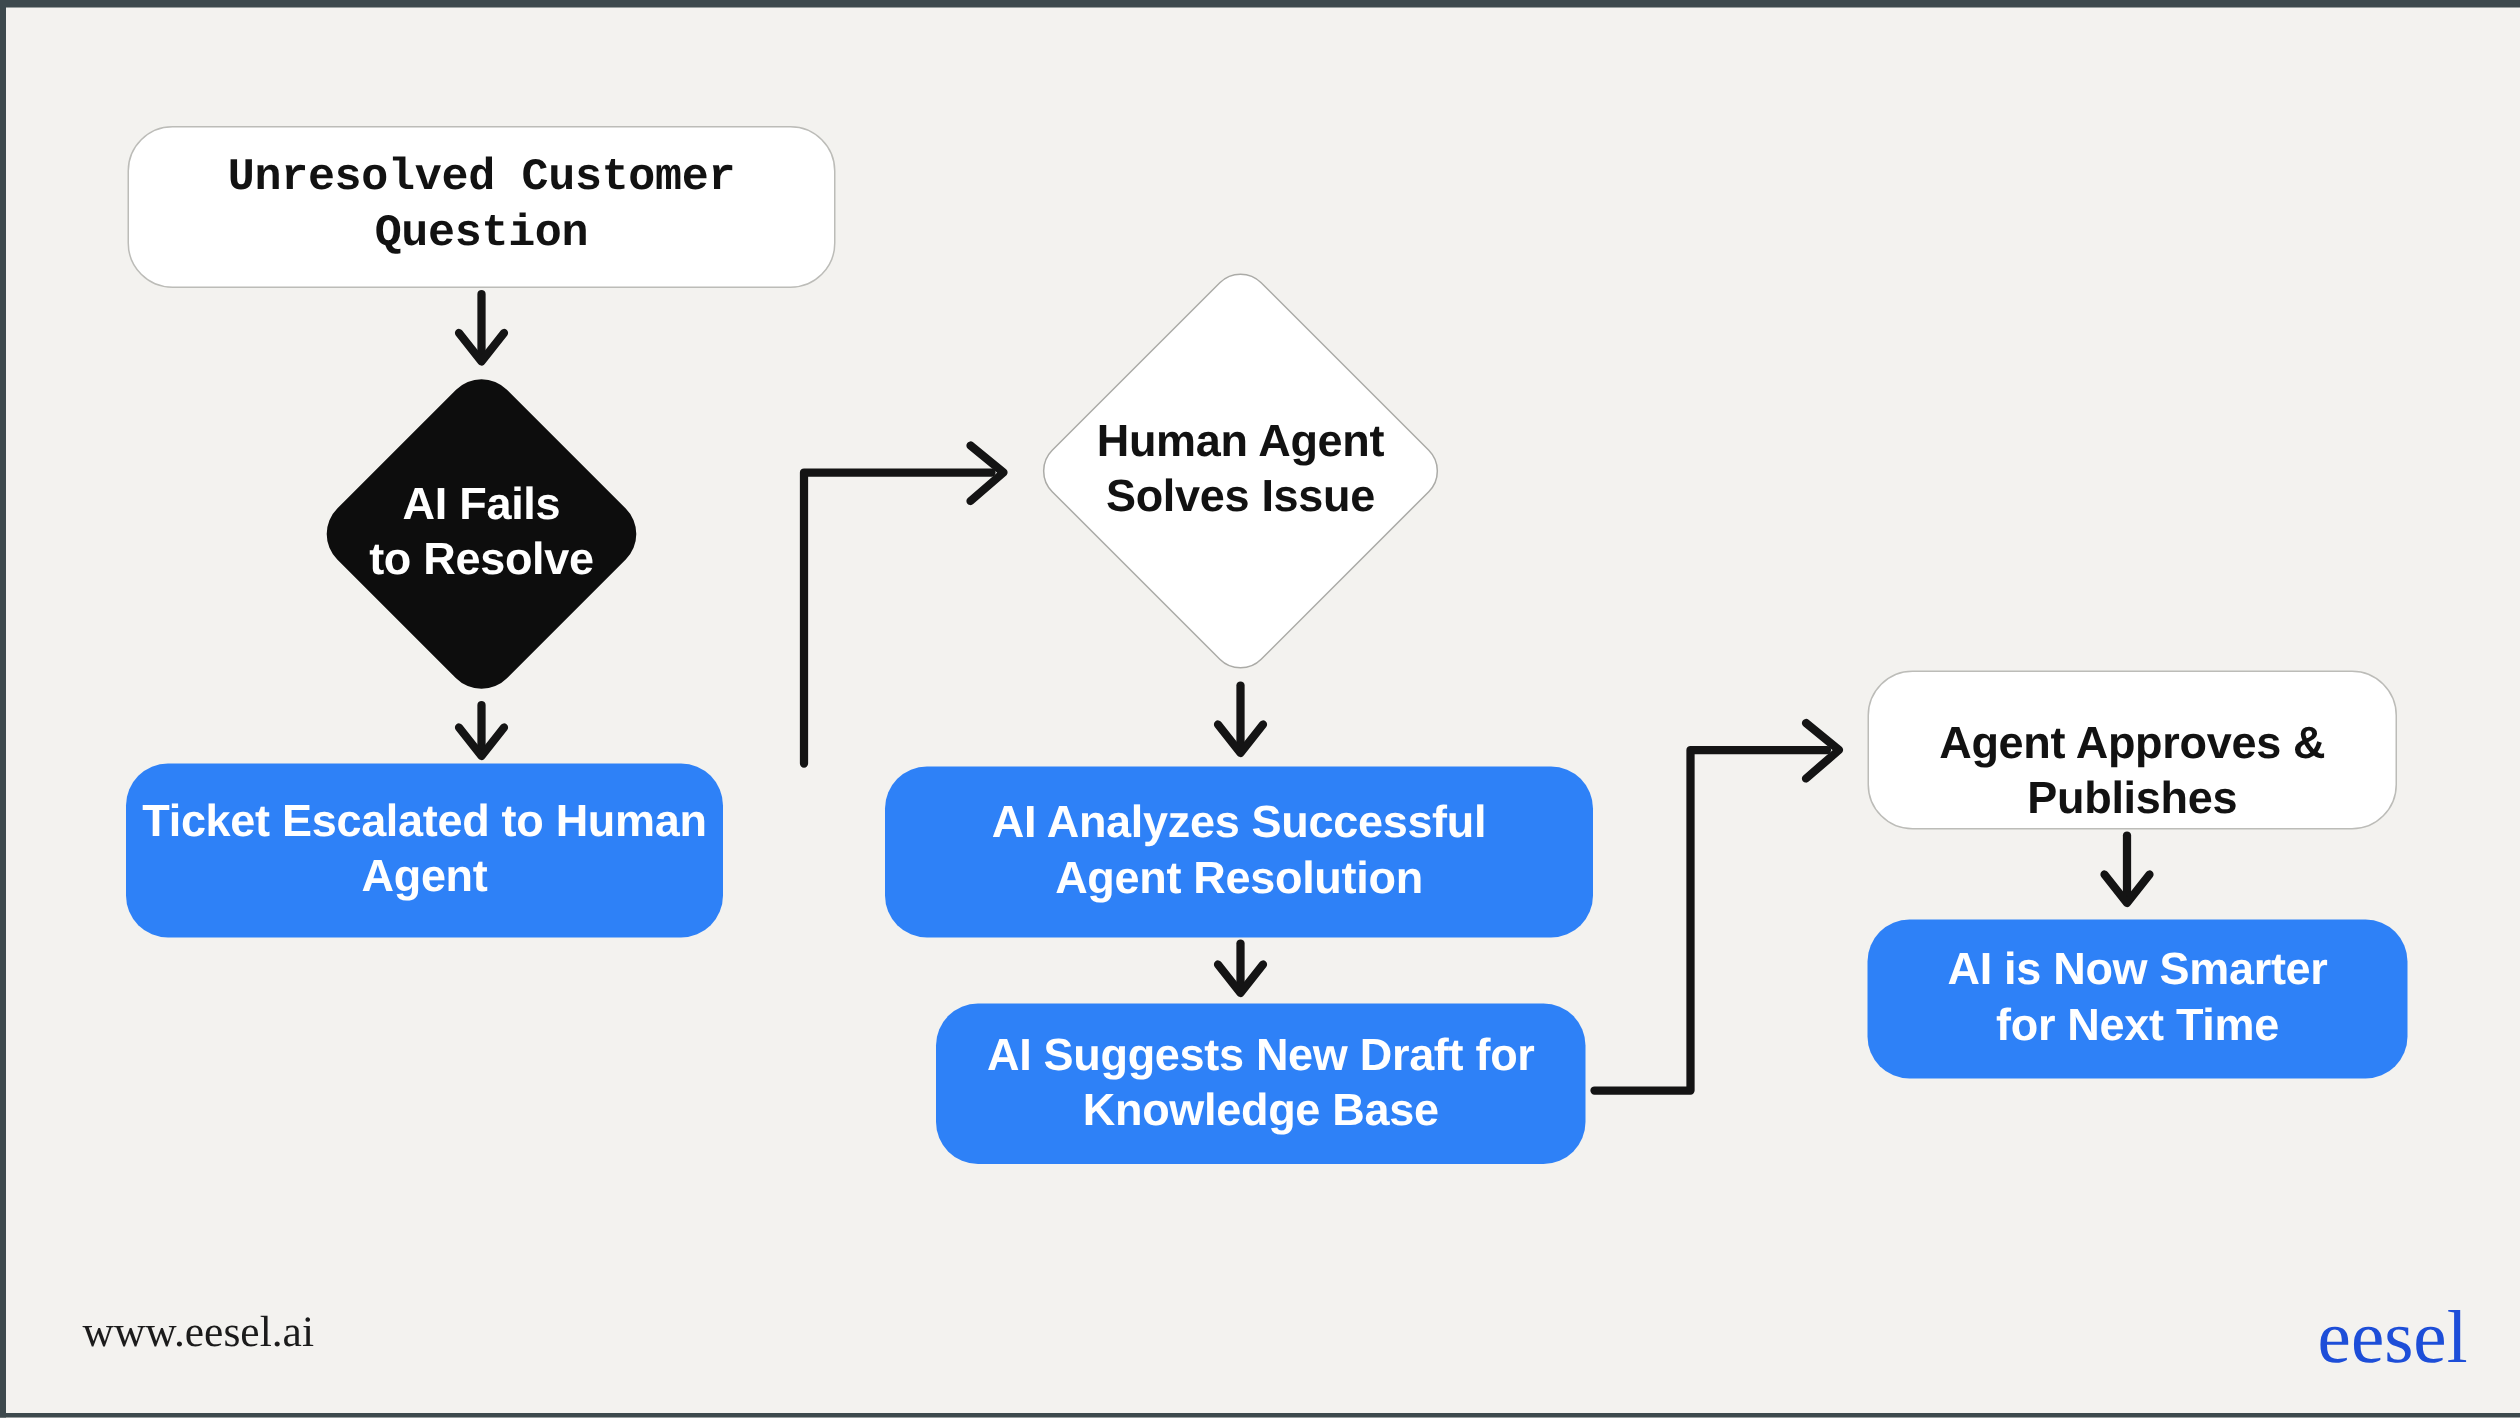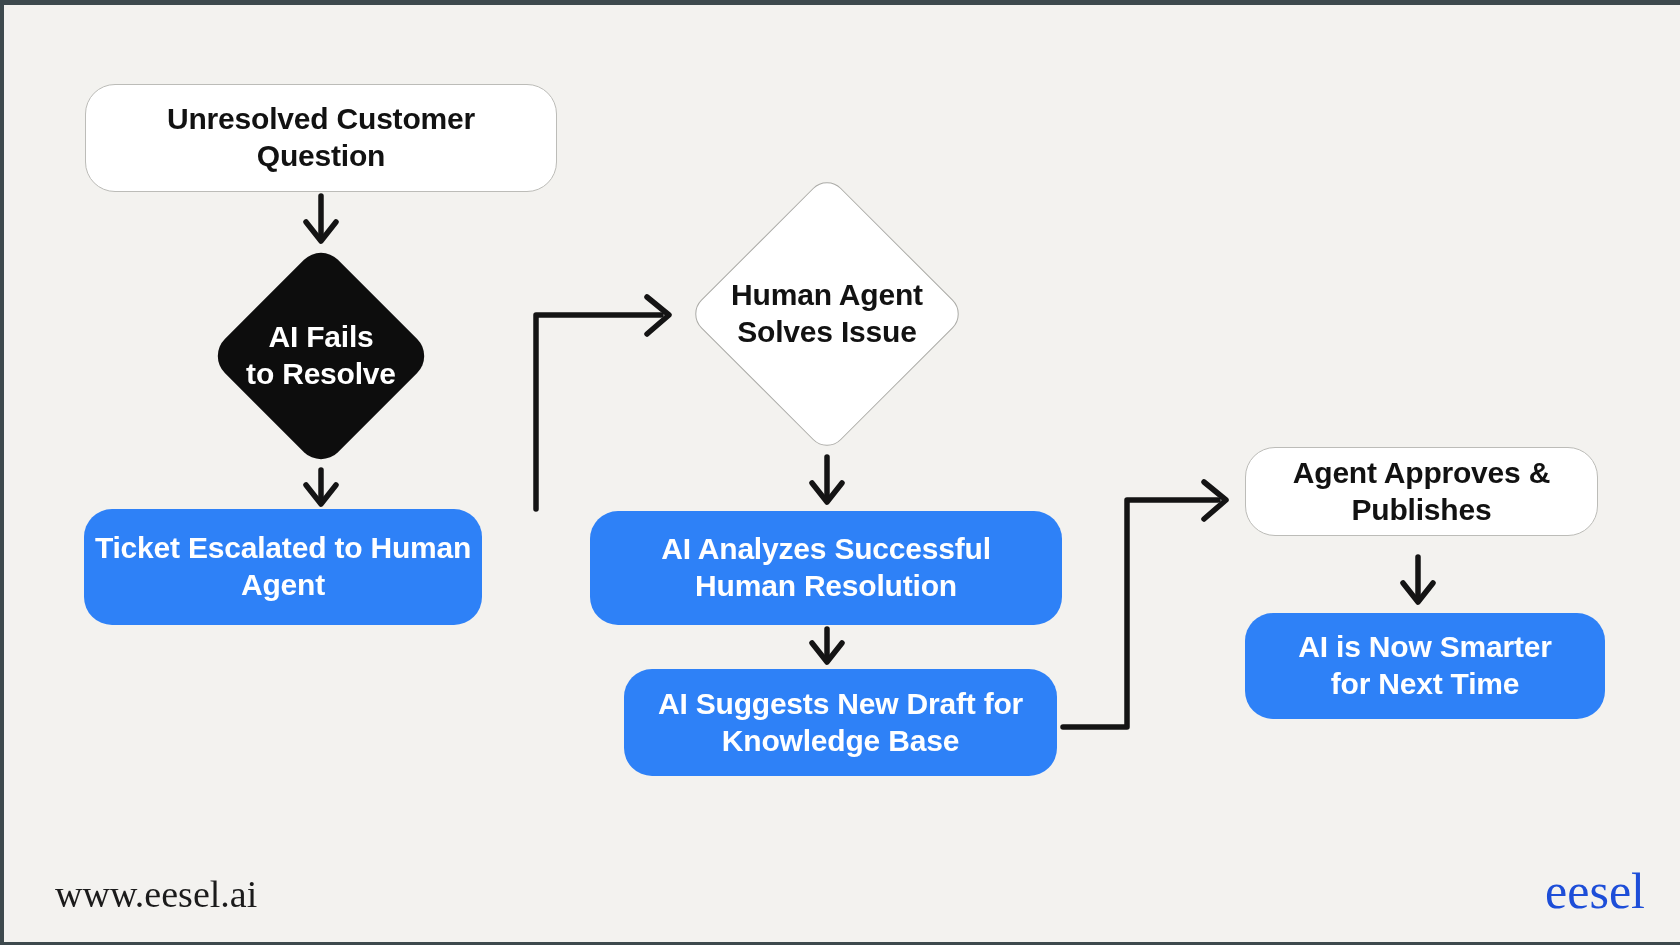--- a/index.html
+++ b/index.html
@@ -95,21 +95,21 @@
     border: 1.5px solid #ababa7;
     color: #121212;
     border-radius: 20px;
   }
 
   .footer-url {
     position: absolute;
     left: 55px;
     top: 872px;
     font-family: "Liberation Serif", "DejaVu Serif", serif;
-    font-size: 38px;
+    font-size: 29px;
     color: #1b1b1b;
     z-index: 2;
   }
   .brand-wordmark {
     position: absolute;
     right: 35px;
     top: 862px;
     font-family: "Liberation Serif", "DejaVu Serif", serif;
     font-size: 50px;
     color: #1d4ed8;
@@ -142,21 +142,21 @@
     <path class="line" d="M 827 629 L 827 659"></path>
     <path class="head" d="M 812 643 L 827 662 L 842 643"></path>
 
     <path class="line" d="M 1063 727 L 1127 727 L 1127 500 L 1218 500"></path>
     <path class="head" d="M 1204 482 L 1226 500 L 1204 519"></path>
 
     <path class="line" d="M 1418 557 L 1418 599"></path>
     <path class="head" d="M 1403 583 L 1418 602 L 1433 583"></path>
   </svg>
 
-  <div class="node rect white" style="left:85px; top:84px; width:472px; height:108px;">
+  <div class="node rect white" style="left:85px; top:84px; width:472px; height:108px;font-family:Liberation Mono, monospace;">
     <span class="label">Unresolved Customer
 Question</span>
   </div>
 
   <div class="diamond black" style="left:241px; top:276px; width:160px; height:160px;">
     <span class="label">AI Fails
 to Resolve</span>
   </div>
 
   <div class="node rect blue" style="left:84px; top:509px; width:398px; height:116px;">
@@ -164,29 +164,29 @@
 Agent</span>
   </div>
 
   <div class="diamond white" style="left:728px; top:215px; width:198px; height:198px;">
     <span class="label">Human Agent
 Solves Issue</span>
   </div>
 
   <div class="node rect blue" style="left:590px; top:511px; width:472px; height:114px;">
     <span class="label">AI Analyzes Successful
-Human Resolution</span>
+Agent Resolution</span>
   </div>
 
   <div class="node rect blue" style="left:624px; top:669px; width:433px; height:107px;">
     <span class="label">AI Suggests New Draft for
 Knowledge Base</span>
   </div>
 
-  <div class="node rect white" style="left:1245px; top:447px; width:353px; height:89px;">
+  <div class="node rect white" style="left:1245px; top:447px; width:353px; height:106px;align-items:flex-end;">
     <span class="label">Agent Approves &amp;
 Publishes</span>
   </div>
 
   <div class="node rect blue" style="left:1245px; top:613px; width:360px; height:106px;">
     <span class="label">AI is Now Smarter
 for Next Time</span>
   </div>
 
   <div class="footer-url">www.eesel.ai</div>

